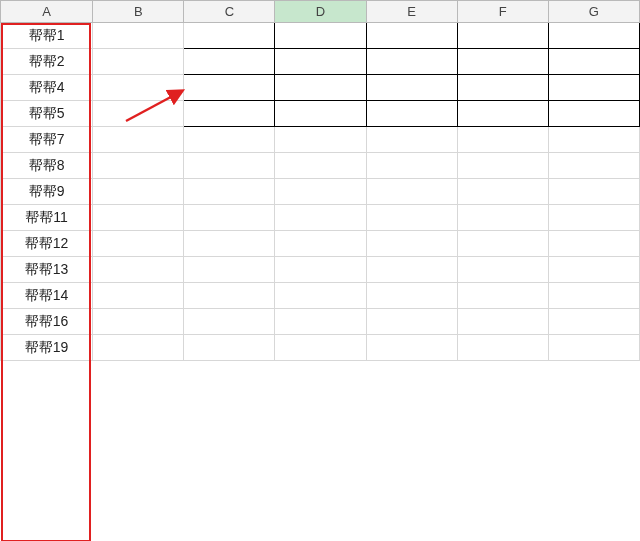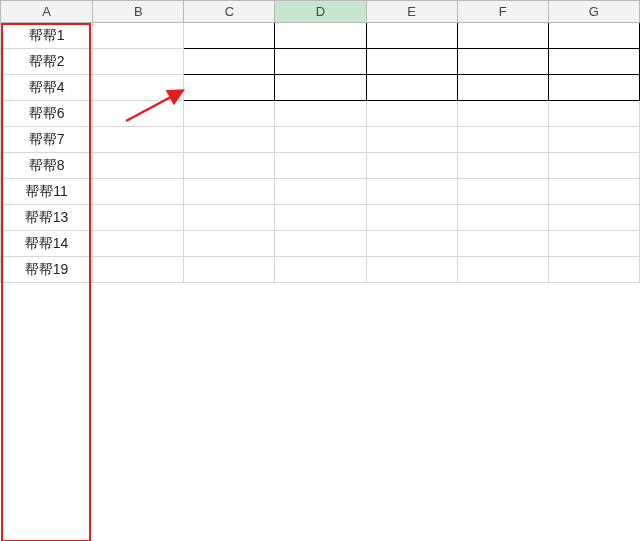--- a/index.html
+++ b/index.html
@@ -127,66 +127,93 @@
         <tr>
           <td>帮帮4</td>
           <td></td>
           <td class="thick-left black-h black-v"></td>
           <td class="black-h black-v"></td>
           <td class="black-h black-v"></td>
           <td class="black-h black-v"></td>
           <td class="thick-right black-h"></td>
         </tr>
         <tr>
-          <td>帮帮6</td>
-          <td></td>
-          <td></td>
-          <td></td>
-          <td></td>
-          <td></td>
-          <td></td>
+          <td>帮帮5</td>
+          <td></td>
+          <td class="thick-bottom thick-left black-v"></td>
+          <td class="thick-bottom black-v"></td>
+          <td class="thick-bottom black-v"></td>
+          <td class="thick-bottom black-v"></td>
+          <td class="thick-bottom thick-right"></td>
         </tr>
         <tr>
           <td>帮帮7</td>
           <td></td>
           <td></td>
           <td></td>
           <td></td>
           <td></td>
           <td></td>
         </tr>
         <tr>
           <td>帮帮8</td>
           <td></td>
           <td></td>
           <td></td>
           <td></td>
           <td></td>
           <td></td>
         </tr>
         <tr>
+          <td>帮帮9</td>
+          <td></td>
+          <td></td>
+          <td></td>
+          <td></td>
+          <td></td>
+          <td></td>
+        </tr>
+        <tr>
           <td>帮帮11</td>
           <td></td>
           <td></td>
           <td></td>
           <td></td>
           <td></td>
           <td></td>
         </tr>
         <tr>
+          <td>帮帮12</td>
+          <td></td>
+          <td></td>
+          <td></td>
+          <td></td>
+          <td></td>
+          <td></td>
+        </tr>
+        <tr>
           <td>帮帮13</td>
           <td></td>
           <td></td>
           <td></td>
           <td></td>
           <td></td>
           <td></td>
         </tr>
         <tr>
           <td>帮帮14</td>
+          <td></td>
+          <td></td>
+          <td></td>
+          <td></td>
+          <td></td>
+          <td></td>
+        </tr>
+        <tr>
+          <td>帮帮16</td>
           <td></td>
           <td></td>
           <td></td>
           <td></td>
           <td></td>
           <td></td>
         </tr>
         <tr>
           <td>帮帮19</td>
           <td></td>

